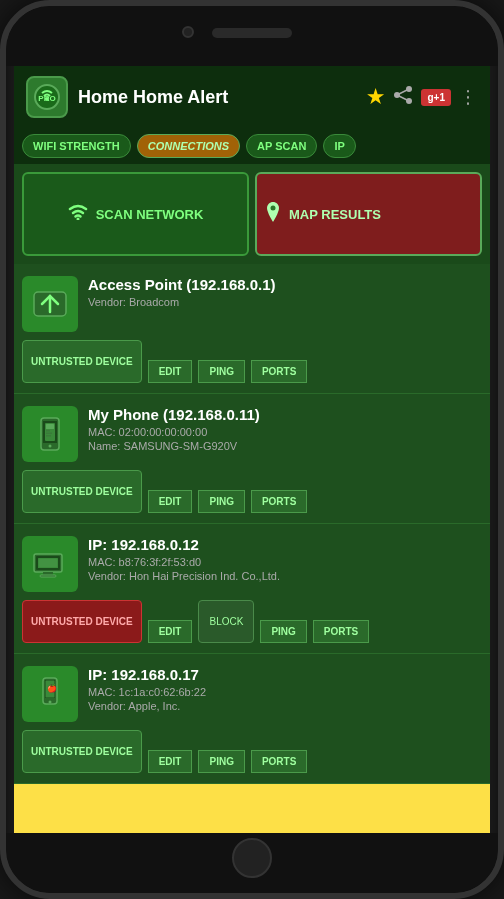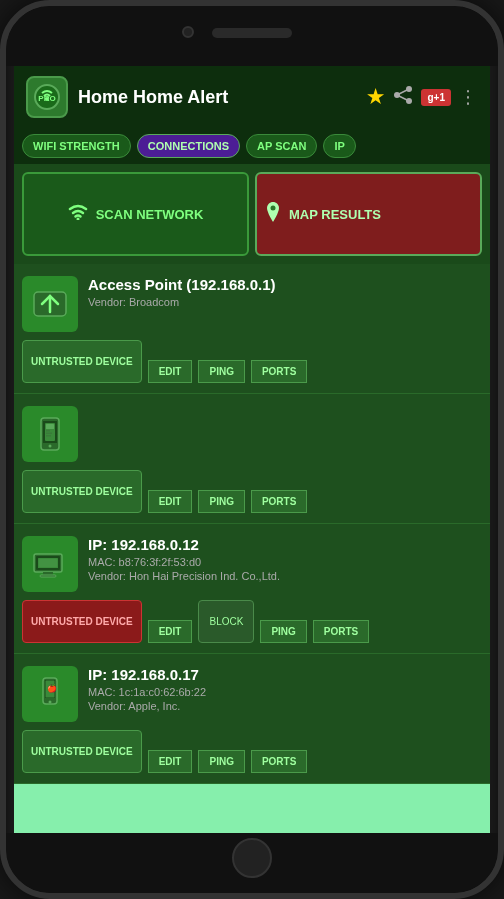--- a/index.html
+++ b/index.html
@@ -145,23 +145,24 @@
       background: #1a5a1a;
       border: 1.5px solid #3a8a3a;
       border-radius: 20px;
       padding: 5px 10px;
       color: #7fff7f;
       font-size: 11px;
       font-weight: bold;
       white-space: nowrap;
     }
     .tab.active {
-      background: #4c1d95;
+      background: #a16207;
       border-color: #5aaa5a;
       color: #afffaf;
+      font-style: italic;
     }
     .action-bar {
       display: flex;
       gap: 6px;
       padding: 8px 8px;
       background: #1a4a1a;
     }
     .scan-btn {
       flex: 1;
       background: #1a5a1a;
@@ -187,21 +188,21 @@
       font-weight: bold;
       display: flex;
       align-items: center;
       gap: 8px;
       justify-content: flex-start;
     }
     .wifi-icon-svg { font-size: 16px; }
     .map-pin-icon { font-size: 16px; }
     .device-list {
       overflow-y: auto;
-      background: #86efac;
+      background: #fde047;
       height: calc(100% - 165px);
     }
     .device-card {
       border-bottom: 1px solid #2a6a2a;
       padding: 12px 8px 10px 8px;
       background: #1e501e;
     }
     .device-top {
       display: flex;
       align-items: flex-start;
@@ -384,20 +385,25 @@
               <rect x="13" y="7" width="14" height="22" fill="#1a4a1a"></rect>
               <rect x="15" y="9" width="10" height="18" fill="#3a8a3a" rx="1"></rect>
               <circle cx="20" cy="32" r="1.5" fill="#5aaa5a"></circle>
 
               <rect x="16" y="10" width="8" height="5" fill="#5aaa5a" rx="0.5"></rect>
               <rect x="16" y="16" width="4" height="1.5" fill="#3a7a3a" rx="0.5"></rect>
               <rect x="16" y="18.5" width="6" height="1.5" fill="#3a7a3a" rx="0.5"></rect>
               <rect x="16" y="21" width="5" height="1.5" fill="#3a7a3a" rx="0.5"></rect>
             </svg>
           </div>
+          <div class="device-info">
+            <div class="device-name">My Phone (192.168.0.11)</div>
+            <div class="device-mac">MAC:  02:00:00:00:00:00</div>
+            <div class="device-vendor">Name:  SAMSUNG-SM-G920V</div>
+          </div>
         </div>
         <div class="device-actions">
           <button class="btn-untrusted">UNTRUSTED DEVICE</button>
           <button class="btn-action">EDIT</button>
           <button class="btn-action">PING</button>
           <button class="btn-action">PORTS</button>
         </div>
       </div>
 
       <div class="device-card">

